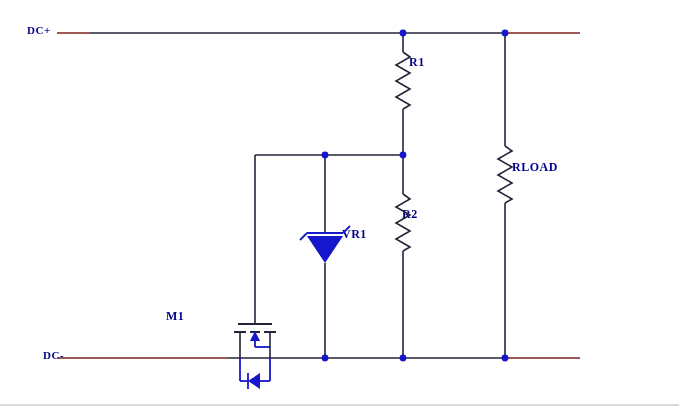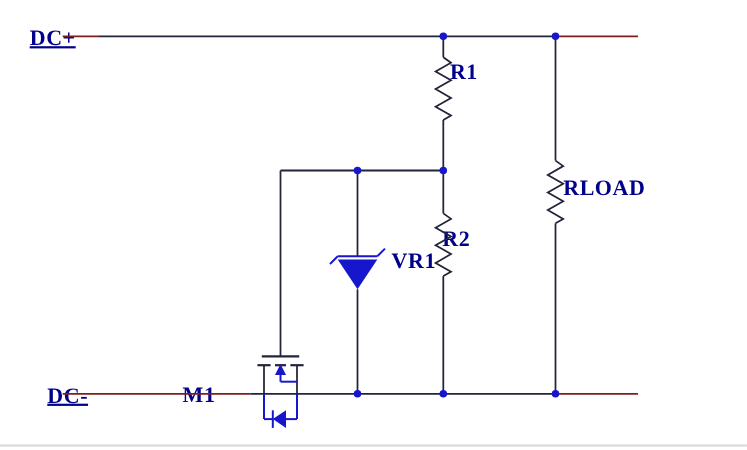--- a/index.html
+++ b/index.html
@@ -23,26 +23,26 @@
   }
   svg.canvas {
     position: absolute;
     left: 0;
     top: 0;
   }
   .label {
     position: absolute;
     color: var(--label);
     font-weight: bold;
-    font-size: 20px;
+    font-size: 12px;
     letter-spacing: 0.5px;
     white-space: nowrap;
     user-select: none;
   }
-  .label.rail-label { font-size: 20px; text-decoration: underline; }
+  .label.rail-label { font-size: 11px; }
   .wire   { stroke: var(--wire); stroke-width: 1.6; fill: none; }
   .railend{ stroke: var(--rail-end); stroke-width: 1.6; fill: none; }
   .comp   { stroke: var(--comp); stroke-width: 1.8; fill: none; }
   .fillblue { fill: var(--comp); stroke: none; }
   .node   { fill: var(--comp); stroke: none; }
   .bottom-divider {
     position: absolute;
     left: 0;
     top: 404px;
     width: 679px;
@@ -51,22 +51,22 @@
   }
 </style>
 </head>
 <body>
 
 <div class="label rail-label" style="left:27px; top:24px;">DC+</div>
 <div class="label rail-label" style="left:43px; top:349px;">DC-</div>
 <div class="label" style="left:409px; top:55px;">R1</div>
 <div class="label" style="left:402px; top:207px;">R2</div>
 <div class="label" style="left:512px; top:160px;text-align:right;">RLOAD</div>
-<div class="label" style="left:356px; top:227px;">VR1</div>
-<div class="label" style="left:166px; top:309px;margin-top:39px;">M1</div>
+<div class="label" style="left:342px; top:227px;">VR1</div>
+<div class="label" style="left:166px; top:309px;">M1</div>
 
 <div class="bottom-divider"></div>
 
 <svg class="canvas" width="679" height="409" viewBox="0 0 679 409">
 
   <g>
     <line class="railend" x1="57" y1="33" x2="90" y2="33"></line>
     <line class="wire" x1="90" y1="33" x2="505" y2="33"></line>
     <line class="railend" x1="505" y1="33" x2="580" y2="33"></line>
   </g>

